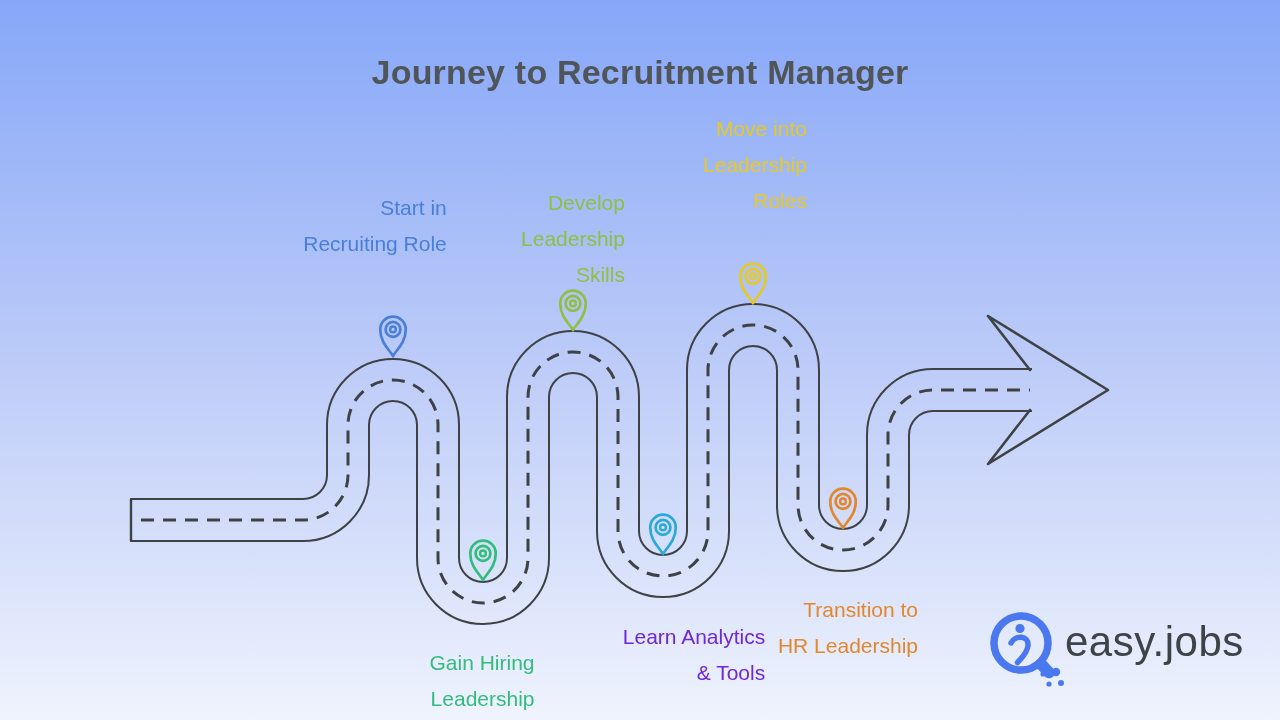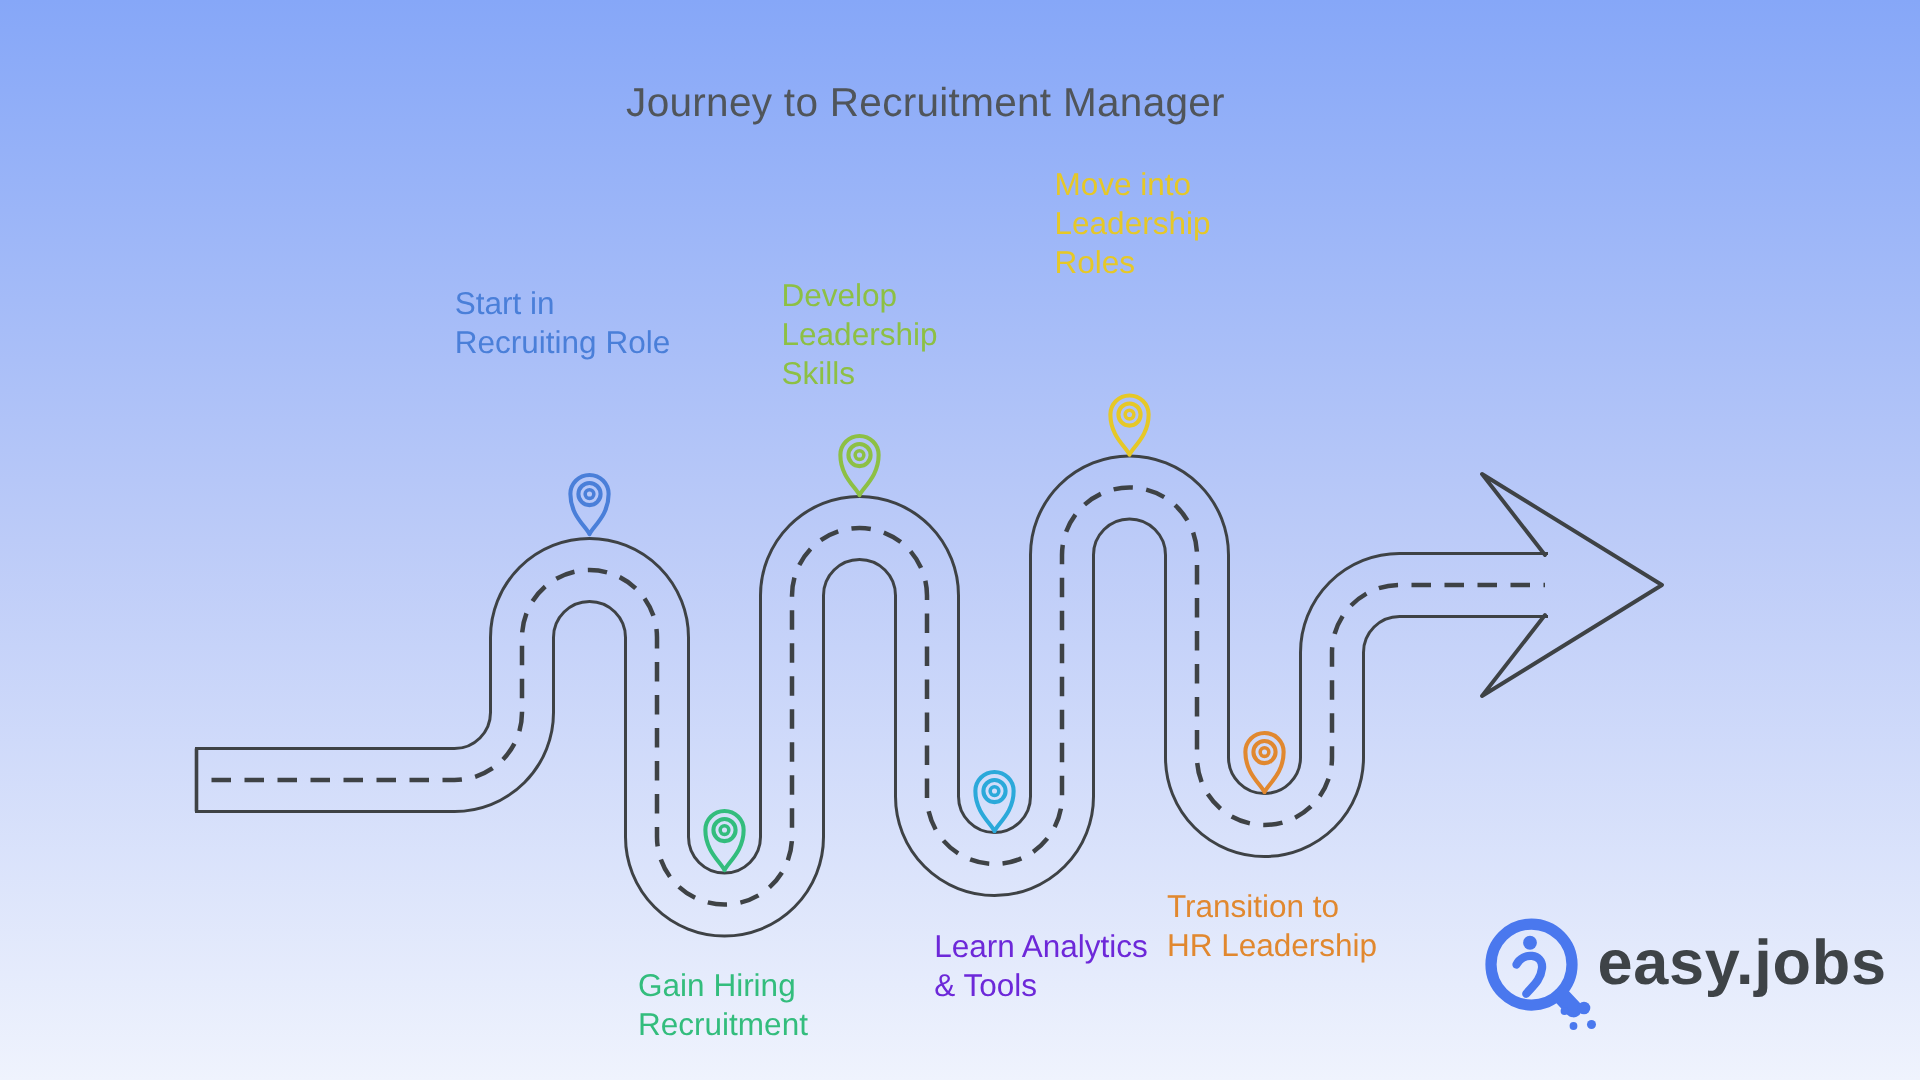--- a/index.html
+++ b/index.html
@@ -3,32 +3,32 @@
 <meta charset="utf-8">
 <style>
   html,body{margin:0;padding:0;}
   body{
     width:1280px;height:720px;overflow:hidden;position:relative;
     font-family:"Liberation Sans",sans-serif;
     background:linear-gradient(180deg,#86a7f8 0%,#bccbf8 50%,#eff3fd 100%);
   }
   .canvas{position:absolute;left:0;top:0;}
   .page-title{
-    position:absolute;left:617px;top:53px;transform:translateX(-50%);
-    font-size:27px;font-weight:normal;letter-spacing:.2px;white-space:nowrap;
+    position:absolute;left:640px;top:53px;transform:translateX(-50%);
+    font-size:34px;font-weight:bold;letter-spacing:.2px;white-space:nowrap;
   }
   .milestone-label{
     position:absolute;transform:translateX(-50%);
-    text-align:left;font-size:21px;line-height:26px;font-weight:400;
+    text-align:right;font-size:21px;line-height:36px;font-weight:400;
     white-space:pre-line;
   }
   .logo{position:absolute;left:985px;top:600px;width:280px;height:100px;}
   .logo-icon{position:absolute;left:0;top:2px;}
   .logo-text{
-    position:absolute;left:80px;top:18px;font-size:42px;font-weight:700;
+    position:absolute;left:80px;top:18px;font-size:42px;font-weight:400;
     letter-spacing:.5px;white-space:nowrap;
   }
 </style>
 </head>
 <body style="background: linear-gradient(rgb(134, 167, 248) 0%, rgb(188, 203, 248) 50%, rgb(239, 243, 253) 100%);">
 
 <svg class="canvas" width="1280" height="720" viewBox="0 0 1280 720">
   <defs>
     <linearGradient id="bgGrad" gradientUnits="userSpaceOnUse" x1="0" y1="0" x2="0" y2="720">
       <stop offset="0" stop-color="#86a7f8"></stop>
@@ -71,21 +71,21 @@
   <g transform="translate(822.6,479.7) scale(0.85)" style="color: rgb(225, 136, 47);">
     <use href="#pin" width="48" height="60"></use>
   </g>
 </svg>
 
 <div class="page-title" style="color: rgb(80, 85, 90);">Journey to Recruitment Manager</div>
 
 <div class="milestone-label" style="left: 375px; top: 190px; color: rgb(74, 127, 217);">Start in
 Recruiting Role</div>
 <div class="milestone-label" style="left: 482px; top: 645px; color: rgb(51, 189, 125);">Gain Hiring
-Recruitment</div>
+Leadership</div>
 <div class="milestone-label" style="left: 573px; top: 137px; color: rgb(141, 192, 68); margin-top: 48px;">Develop
 Leadership
 Skills</div>
 <div class="milestone-label" style="left: 694px; top: 619px; color: #6d28d9;">Learn Analytics
 &amp; Tools</div>
 <div class="milestone-label" style="left: 755px; top: 111px; color: rgb(230, 200, 39);">Move into
 Leadership
 Roles</div>
 <div class="milestone-label" style="left: 848px; top: 592px; color: rgb(225, 136, 47);">Transition to
 HR Leadership</div>

